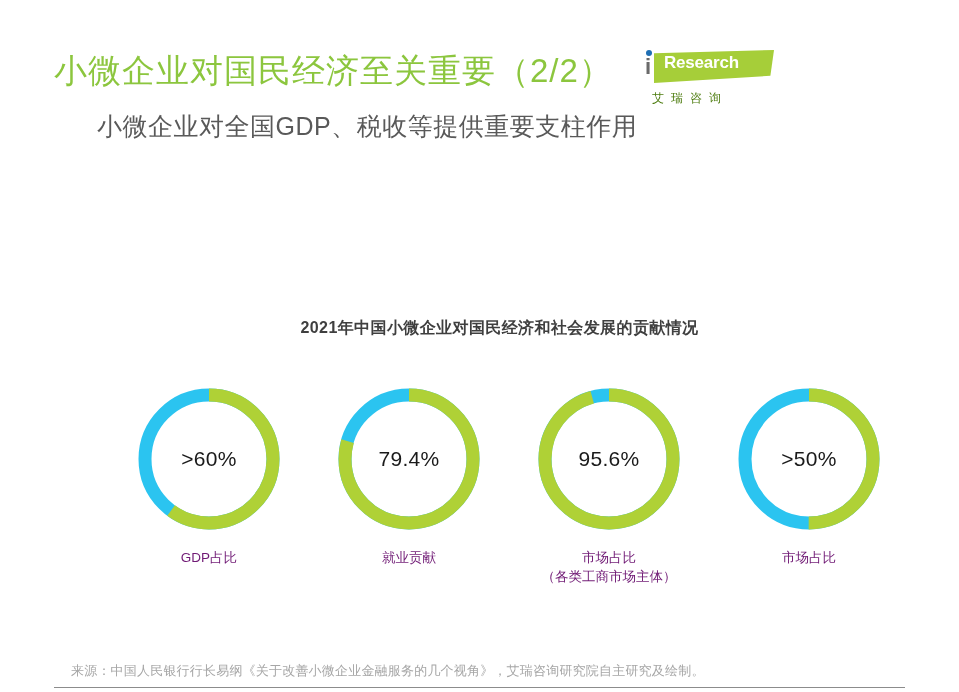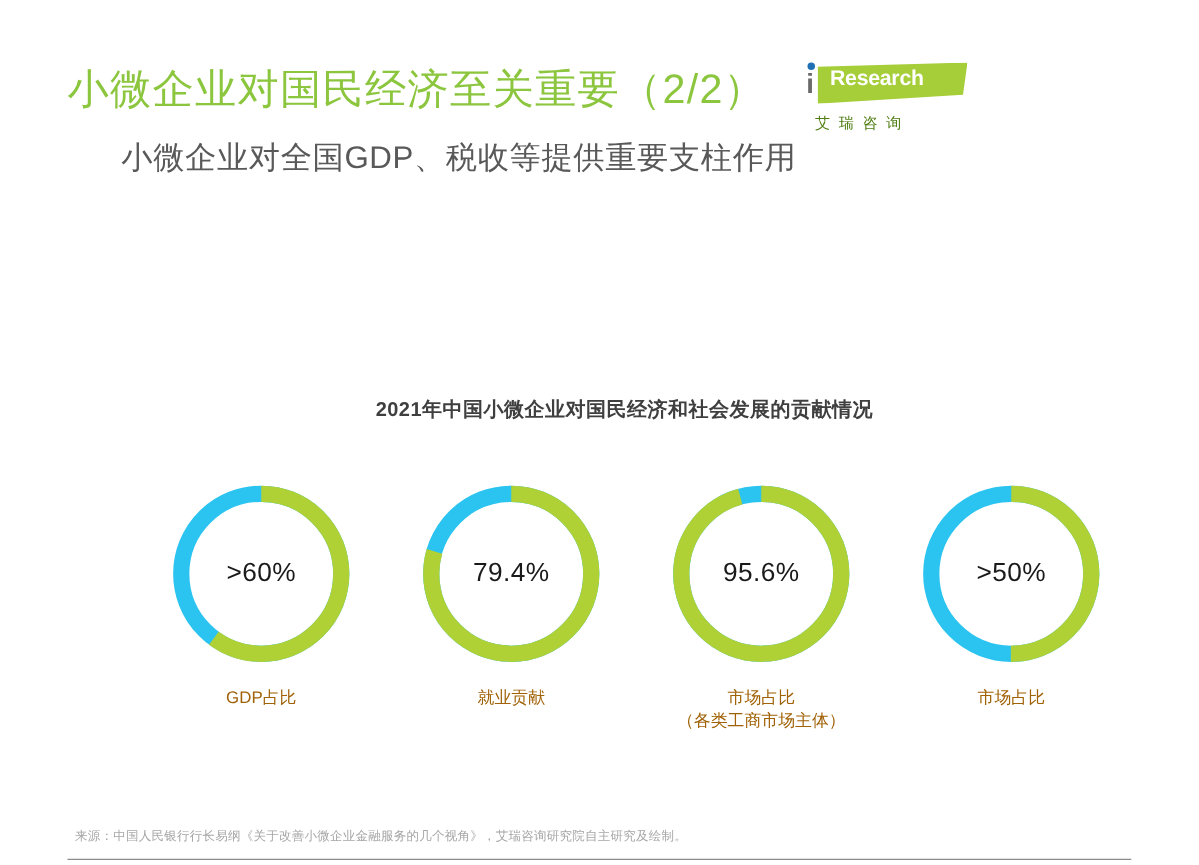--- a/index.html
+++ b/index.html
@@ -171,30 +171,30 @@
     justify-content: center;
     font-size: 21px;
     color: #1A1A1A;
     letter-spacing: 0.3px;
   }
   .donut-label {
     margin-top: 16px;
     text-align: center;
     font-size: 13.5px;
     line-height: 19px;
-    color: #a16207;
+    color: #701a75;
     white-space: pre-line;
   }
 
   
   .source {
     position: absolute;
-    left: 60px;
+    left: 71px;
     top: 662px;
-    font-size: 10px;
+    font-size: 13px;
     color: #A6A6A6;
     letter-spacing: 0.2px;
     white-space: nowrap;
   }
   .footer-rule {
     position: absolute;
     left: 54px;
     top: 687px;
     width: 851px;
     height: 1px;

